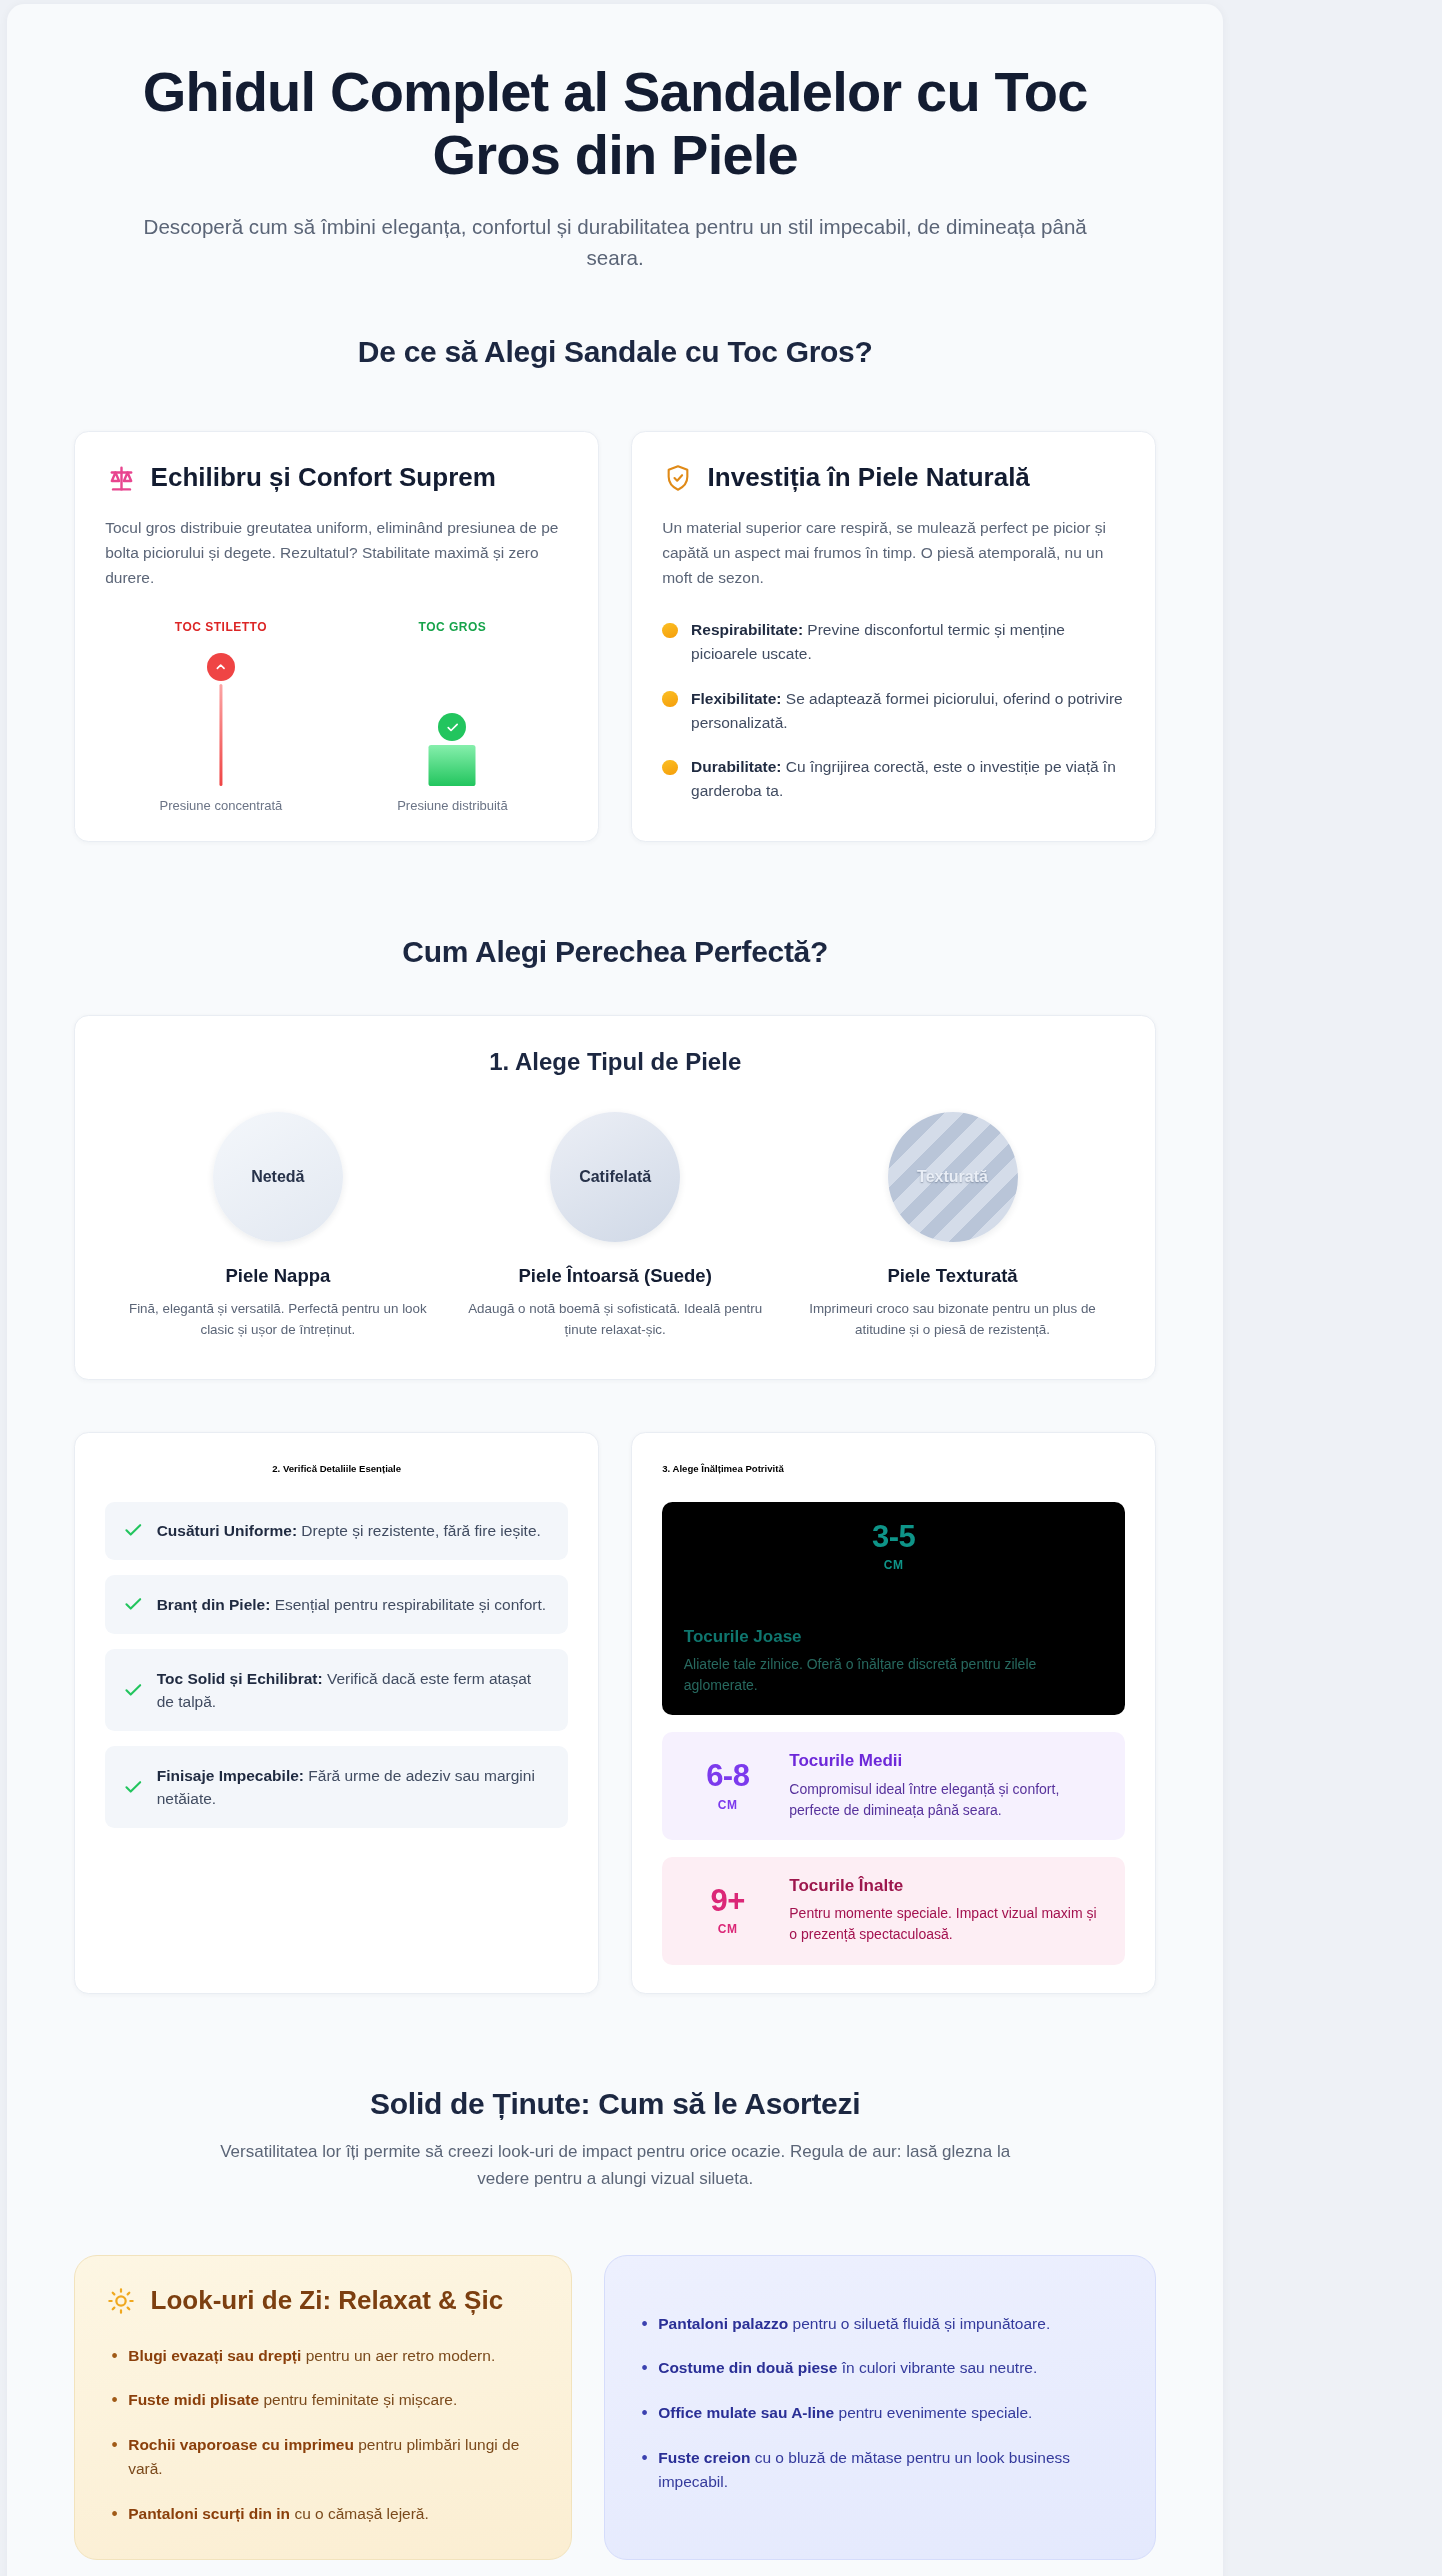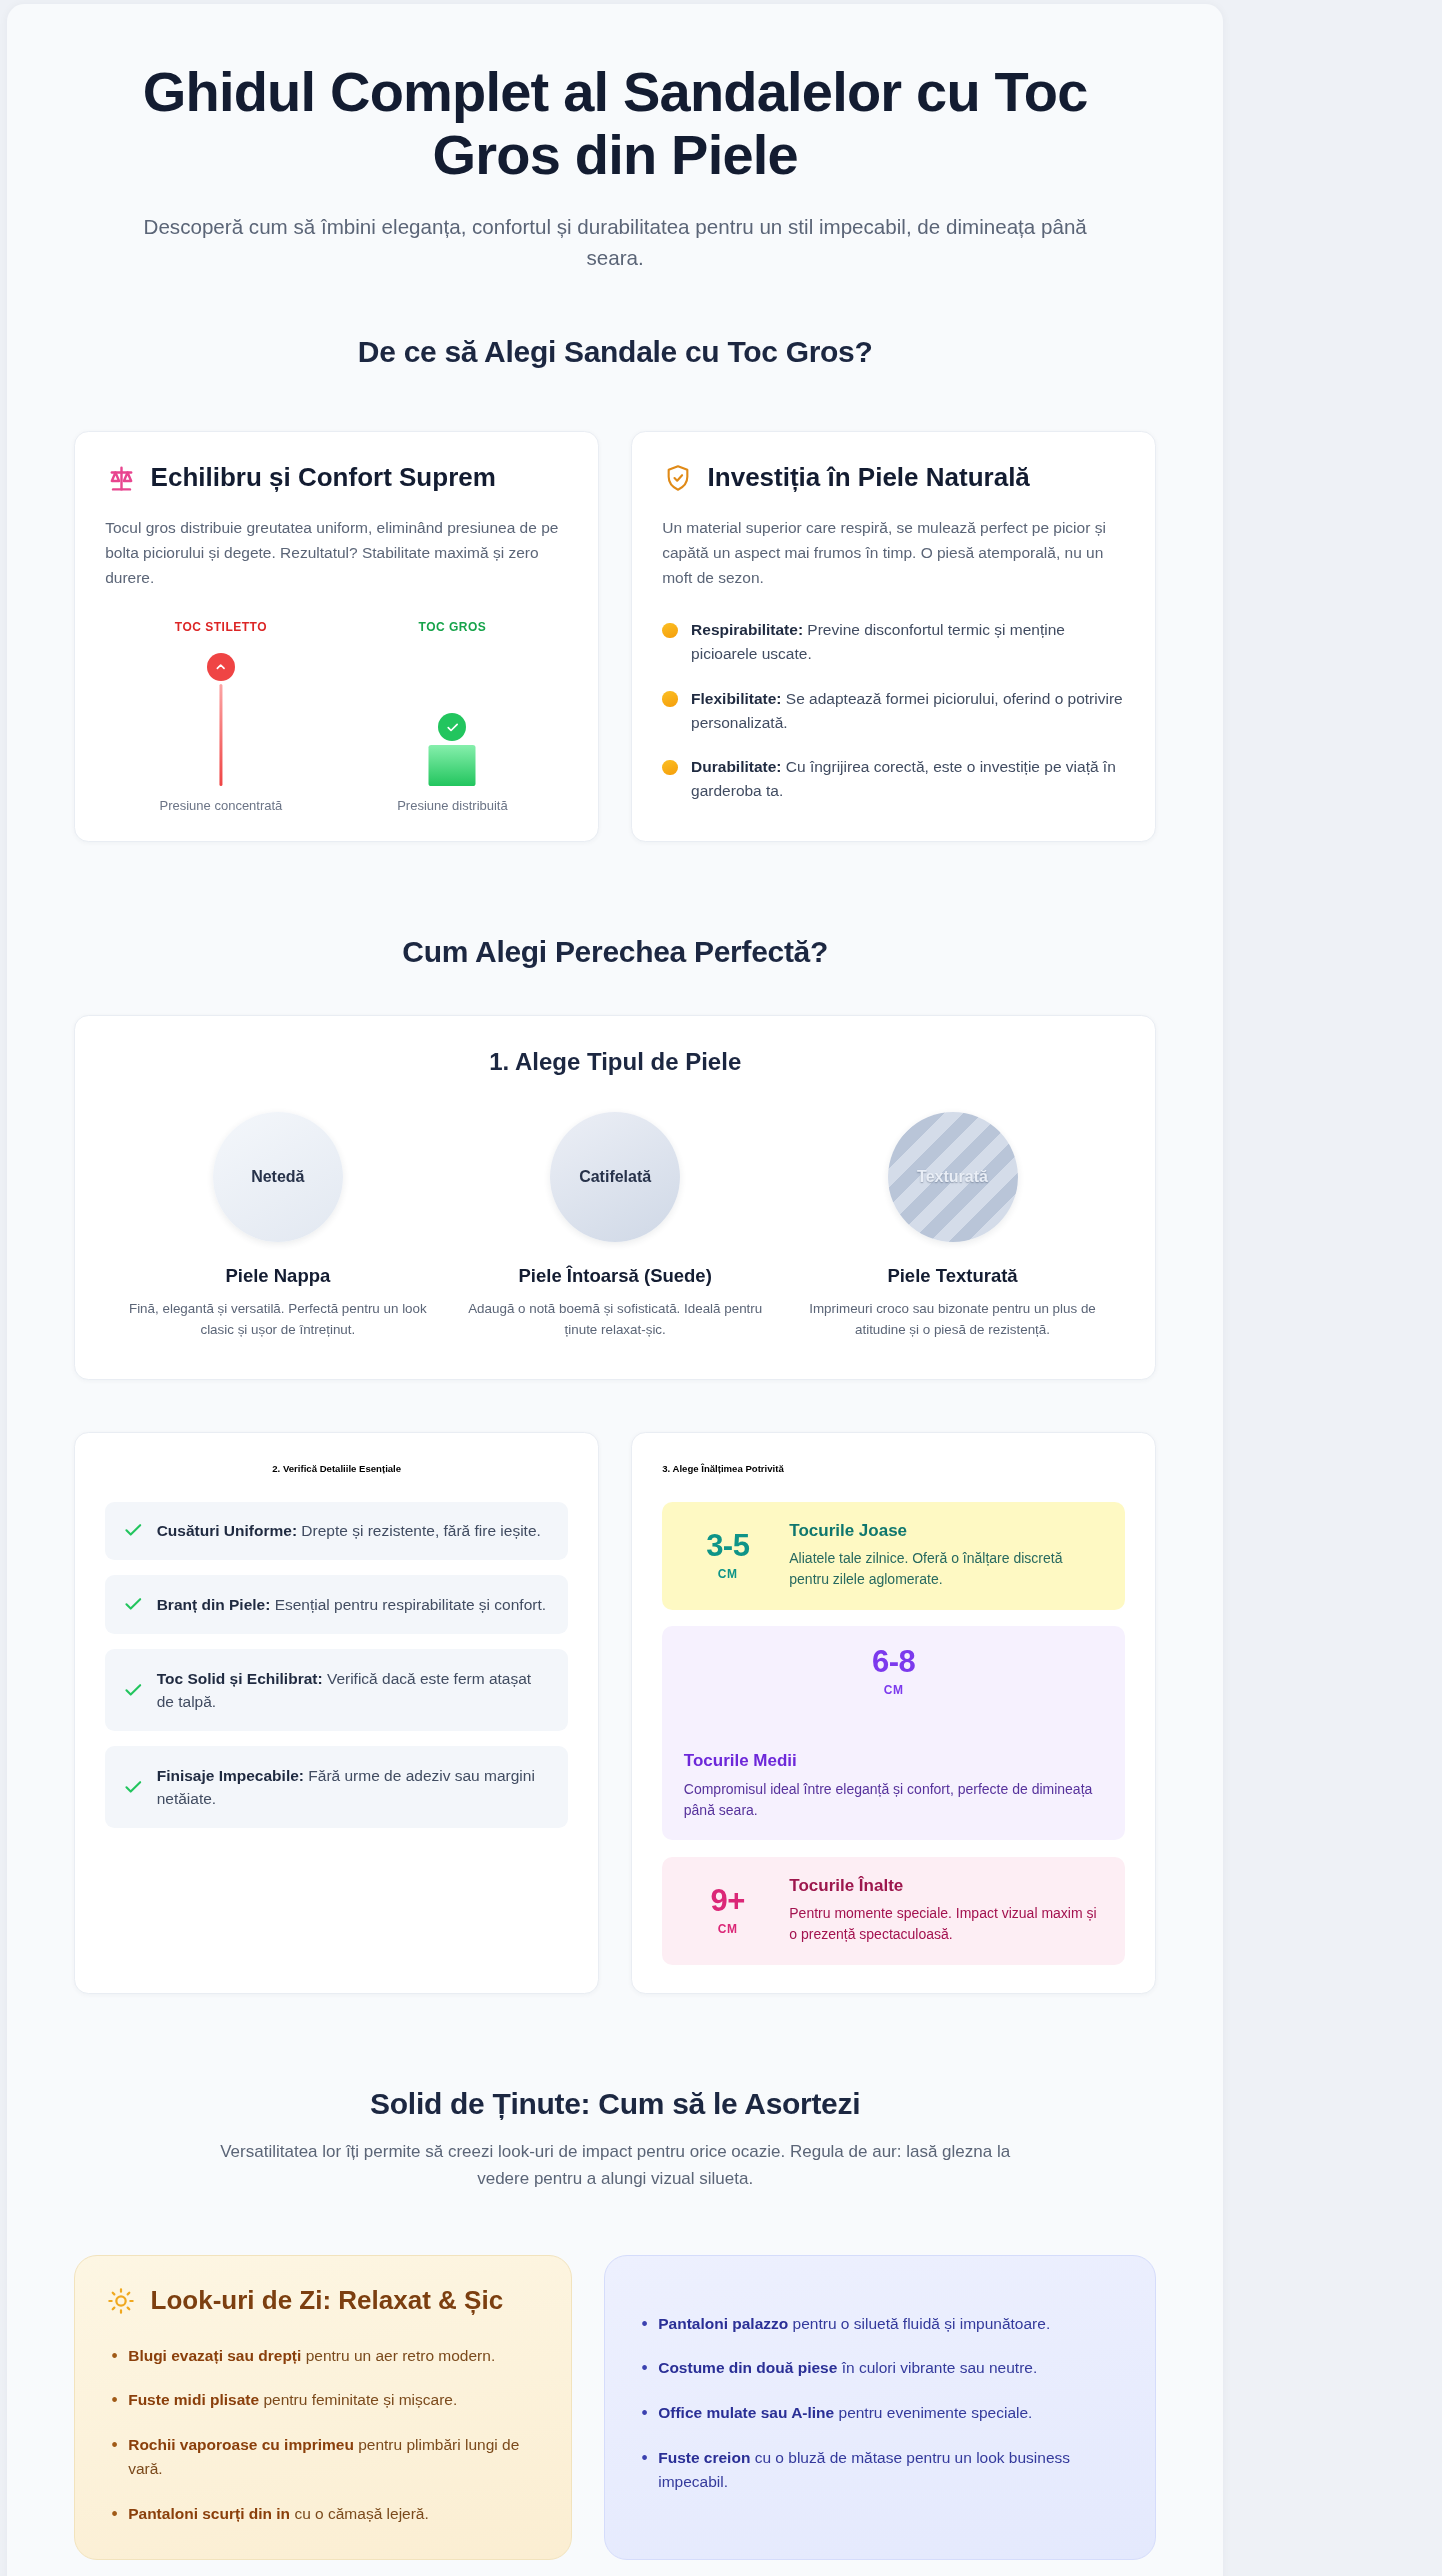--- a/index.html
+++ b/index.html
@@ -157,24 +157,24 @@
     display: flex; align-items: center; gap: 17.5px;
     border-radius: 10.3px; padding: 18.5px 20.6px; margin-bottom: 16.5px;
     border: 0.5px solid transparent;
   }
   ul.heights li:last-child { margin-bottom: 0; }
   .hnum { flex: 0 0 88px; text-align: center; }
   .hnum .n { font-size: 31px; font-weight: 800; line-height: 1; letter-spacing: -0.5px; }
   .hnum .u { display: block; margin-top: 6.2px; font-size: 12px; font-weight: 700; letter-spacing: 0.6px; }
   .htxt .t { font-size: 17px; font-weight: 800; }
   .htxt .d { margin-top: 7.2px; font-size: 14px; line-height: 1.5; }
-  .h-low  { background: #fef9c3; border-color: #c9eeea; }
+  .h-low  { background: #000000; border-color: #c9eeea; flex-direction: column; }
   .h-low .n, .h-low .u { color: #0e9488; }
   .h-low .t { color: #0f766e; } .h-low .d { color: #27695f; }
-  .h-mid  { background: #f6f1fe; border-color: #e4d8fb; flex-direction: column; }
+  .h-mid  { background: #f6f1fe; border-color: #e4d8fb; }
   .h-mid .n, .h-mid .u { color: #7c3aed; }
   .h-mid .t { color: #6d28d9; } .h-mid .d { color: #57329c; }
   .h-high { background: #fdeef4; border-color: #f8d4e2; }
   .h-high .n, .h-high .u { color: #db2777; }
   .h-high .t { color: #9d174d; } .h-high .d { color: #a3124f; }
 
   
   .outfit { border-radius: 23px; padding: 29px 30px 33px 30px; border: 0.5px solid transparent; }
   .outfit.day   { background: linear-gradient(170deg,#fdf6e3,#fbeed2); border-color: #f2e3bd; }
   .outfit.night { background: linear-gradient(170deg,#edf0fe,#e4e9fd); border-color: #d5dcfb; }

